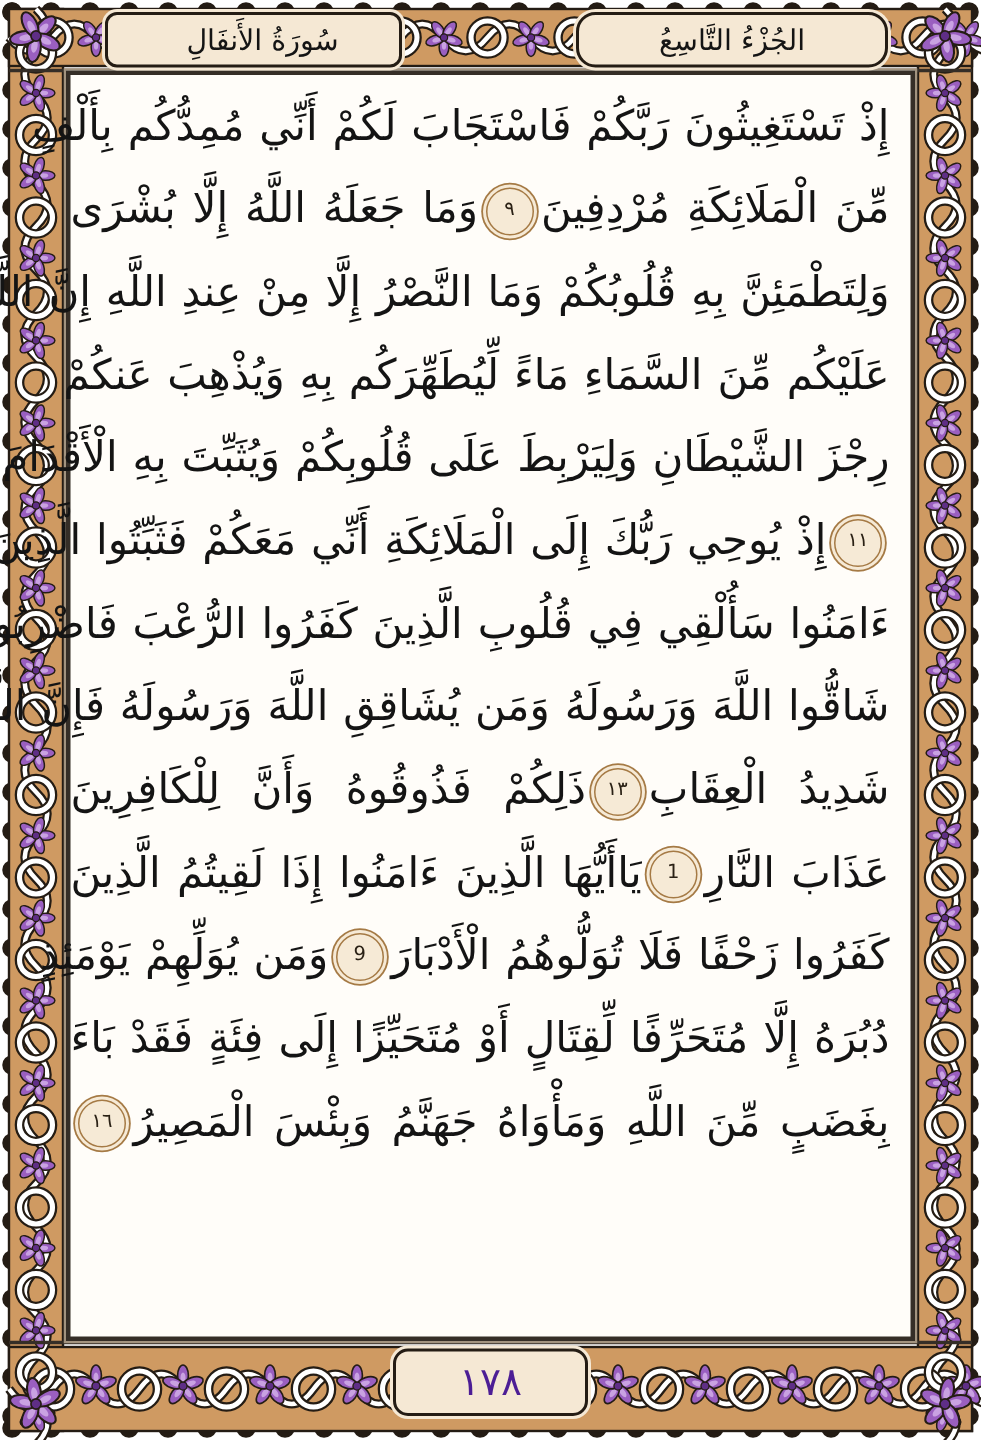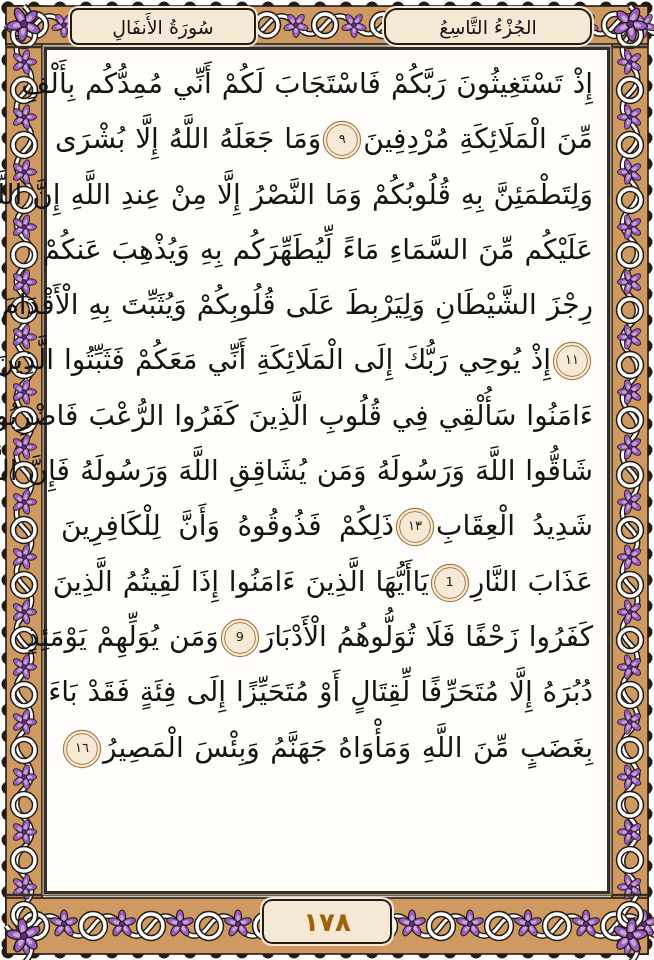--- a/index.html
+++ b/index.html
@@ -9,29 +9,29 @@
   }
   #border-svg{position:absolute; left:0; top:0; width:654px; height:960px;}
   .plaque{
     position:absolute; top:8px; height:33px; background:#f5e8d4;
     border:2px solid #241c14; border-radius:8px;
     display:flex; align-items:center; justify-content:center;
     box-shadow:0 0 0 2px #f5e8d4, 0 1px 2px rgba(0,0,0,.35);
     z-index:3;
   }
   .plaque-text{font-size:19px; color:#141414; white-space:nowrap; padding:0 10px;}
-  .plaque-left{left:70px; width:182px;}
+  .plaque-left{left:70px; width:182px;padding-left:12px;}
   .plaque-right{right:62px; width:204px;border-radius:13px;}
   .frame{
     position:absolute; left:44px; top:47px; width:566px; height:847px;
     background:#fffdf9; border:3px solid #352e27;
     box-shadow:0 0 0 1.5px #a2937f; box-sizing:border-box; z-index:2;
   }
   .text-block{
-    position:absolute; inset:0; padding:6px 14px 0 14px;
+    position:absolute; inset:0; padding:6px 14px 0 0;
     direction:rtl;
   }
   .quran-line{
     height:55.3px; line-height:55.3px; font-size:28px; color:#141414;
     text-align:justify; text-align-last:justify; white-space:nowrap;
     letter-spacing:0px; word-spacing:1px;
   }
   .medallion{
     display:inline-block; width:30px; height:30px; line-height:28px;
     border-radius:50%; background:#f6ead6; color:#2a2115;
@@ -40,21 +40,21 @@
     font-size:13px; text-align:center; text-align-last:center;
     vertical-align:middle; margin:0 5px;
   }
   .cartouche{
     position:absolute; left:50%; transform:translateX(-50%);
     top:899px; width:126px; height:41px; background:#f5e8d4;
     border:2.5px solid #241c14; border-radius:10px;
     display:flex; align-items:center; justify-content:center; z-index:3;
     box-shadow:0 0 0 2px #f5e8d4;
   }
-  .cartouche-num{font-size:26px; color:#a16207; letter-spacing:2px;font-weight:bold;}
+  .cartouche-num{font-size:26px; color:#4c1d95; letter-spacing:2px;}
 </style>
 </head>
 <body>
 
 <div class="page">
 
   <svg id="border-svg" viewBox="0 0 654 960" xmlns="http://www.w3.org/2000/svg">
       <circle cx="8" cy="8" r="6.5" fill="#241c14"></circle>
       <circle cx="8" cy="952" r="6.5" fill="#241c14"></circle>
       <circle cx="34" cy="8" r="6.5" fill="#241c14"></circle>

